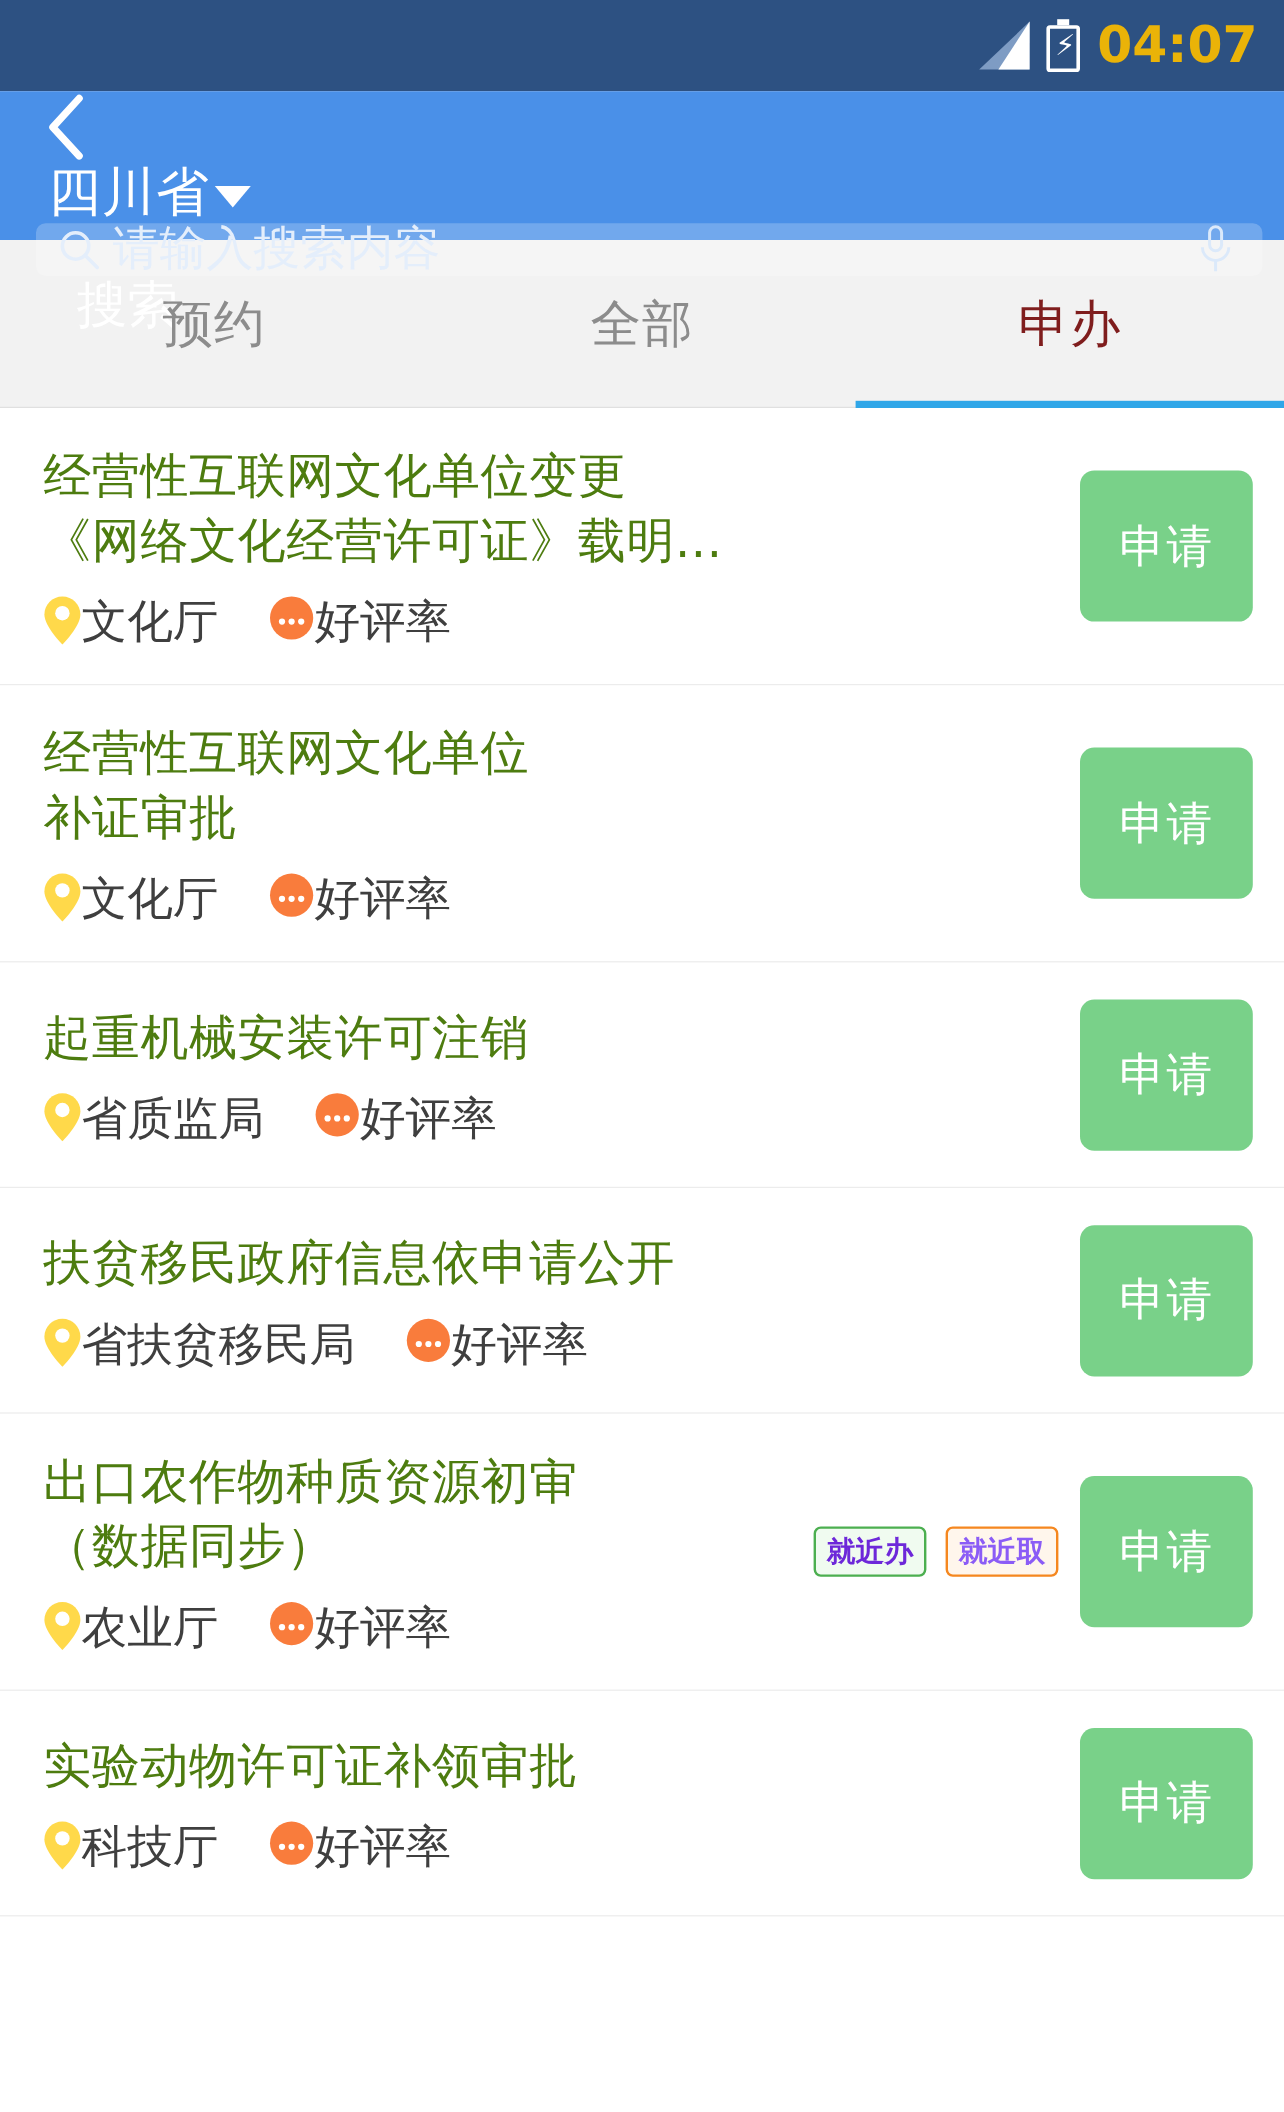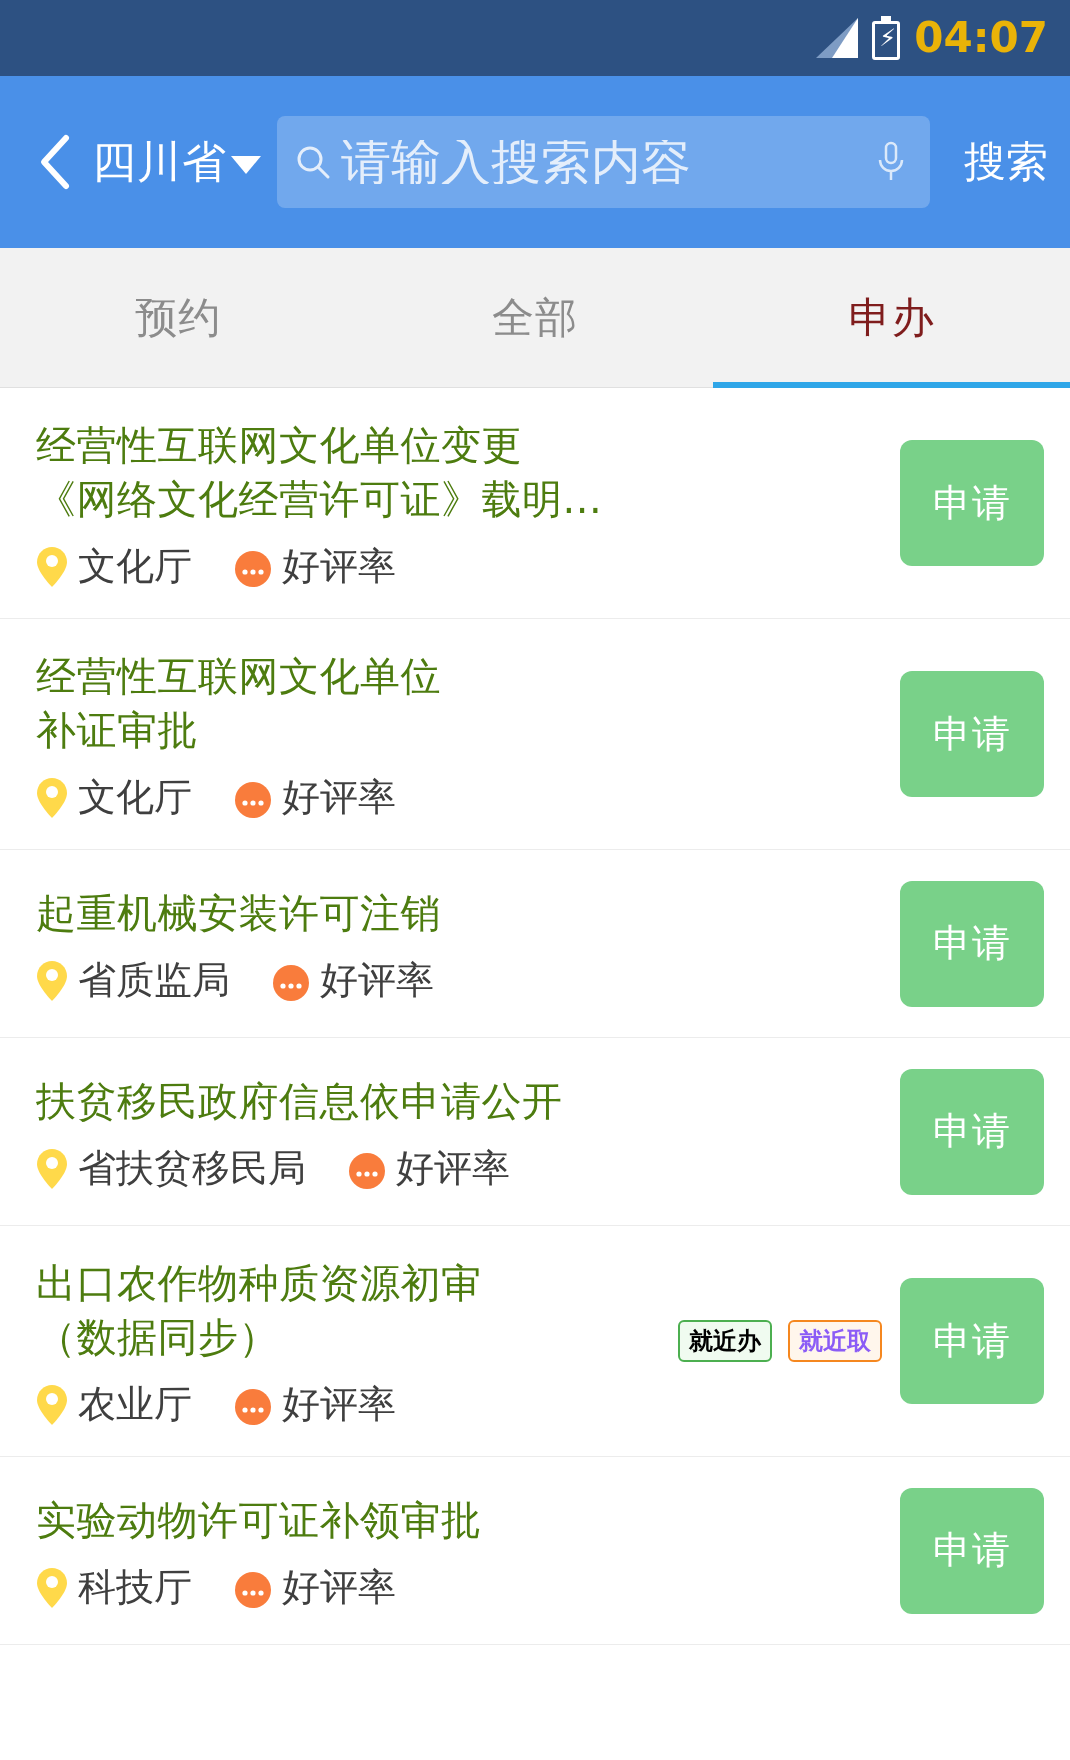--- a/index.html
+++ b/index.html
@@ -51,26 +51,26 @@
   .clock {
     color: #eab308;
     font-size: 42px;
     font-weight: bold;
     letter-spacing: 0px;
     line-height: 42px;
   }
 
   
   .app-bar {
-    height: 172px;
+    height: 124px;
     background: #4a90e8;
     display: flex;
-    align-items: center;
     padding: 0 18px 0 30px;
     gap: 0;
+    flex-direction: column;
   }
   .back-icon {
     width: 52px; height: 60px;
     display: flex; align-items: center; justify-content: center;
     flex: 0 0 auto;
   }
   .back-icon svg { display: block; }
   .region-selector {
     display: flex; align-items: center; gap: 4px;
     margin-left: 10px; margin-right: 16px;
@@ -97,21 +97,21 @@
     display: flex;
     align-items: center;
     padding: 0 22px 0 18px;
     gap: 10px;
     min-width: 0;
   }
   .search-icon { flex: 0 0 auto; width: 36px; height: 36px; }
   .search-placeholder {
     flex: 1 1 auto;
     color: #e4eefb;
-    font-size: 50px;
+    font-size: 39px;
     line-height: 44px;
     white-space: nowrap;
     overflow: hidden;
   }
   .mic-icon { flex: 0 0 auto; width: 34px; height: 44px; }
   .search-action {
     color: #ffffff;
     font-size: 42px;
     line-height: 48px;
     margin-left: 34px;
@@ -172,22 +172,22 @@
   }
   .item-meta {
     display: flex;
     align-items: center;
     gap: 0;
     font-size: 38px;
     color: #4a4a4a;
   }
   .meta-chunk {
     display: flex;
-    align-items: flex-end;
-    gap: 10px;
+    align-items: flex-start;
+    gap: 0;
   }
   .meta-chunk + .meta-chunk { margin-left: 42px; }
   .pin-icon { width: 32px; height: 42px; flex: 0 0 auto; }
   .dots-icon { width: 38px; height: 38px; flex: 0 0 auto; }
   .meta-text { line-height: 44px; color: #3f3f3f; }
 
   .item-right {
     flex: 0 0 auto;
     display: flex;
     align-items: center;
@@ -202,21 +202,21 @@
   }
   .badge {
     font-size: 24px;
     line-height: 28px;
     padding: 5px 9px;
     border-radius: 6px;
     border: 2px solid;
     font-weight: bold;
     white-space: nowrap;
   }
-  .badge.green { color: #000000; border-color: #4caf50; background: #f0fbf0; }
+  .badge.green { color: #6d28d9; border-color: #4caf50; background: #f0fbf0; }
   .badge.orange { color: #8b5cf6; border-color: #f5871f; background: #fff6ec; }
 
   .apply-button {
     width: 144px;
     height: 126px;
     background: #79d189;
     border-radius: 12px;
     color: #ffffff;
     font-size: 38px;
     display: flex;

